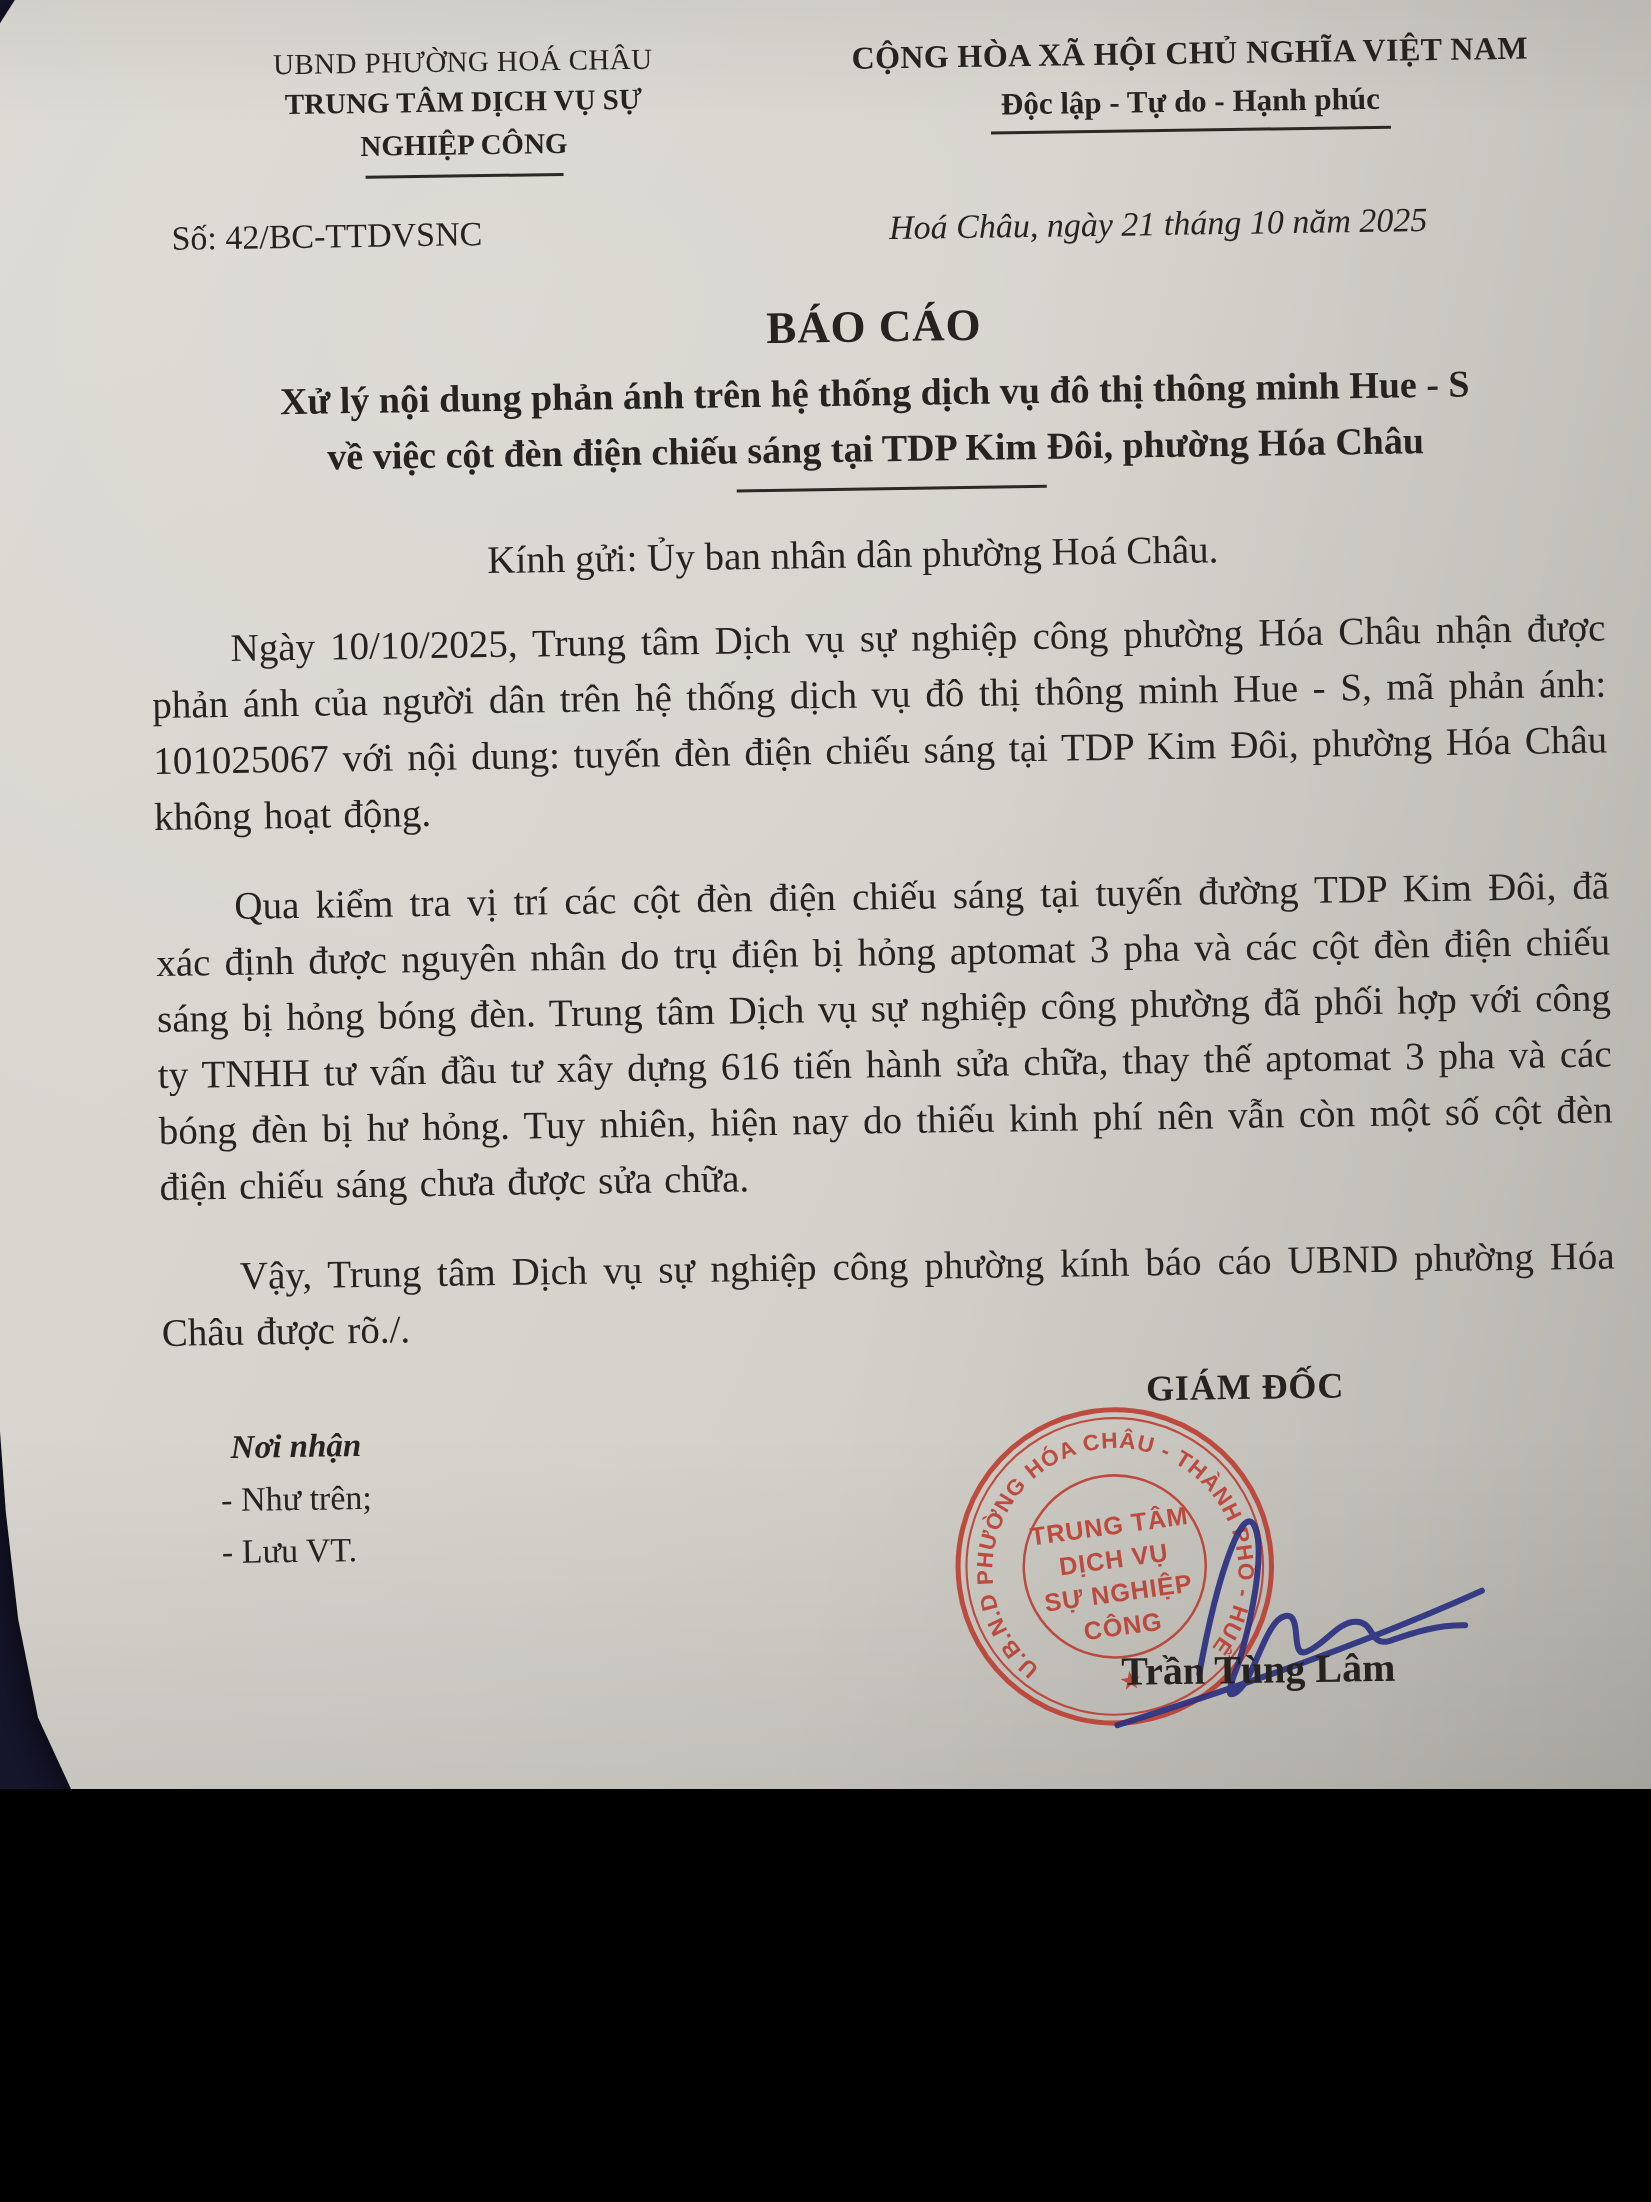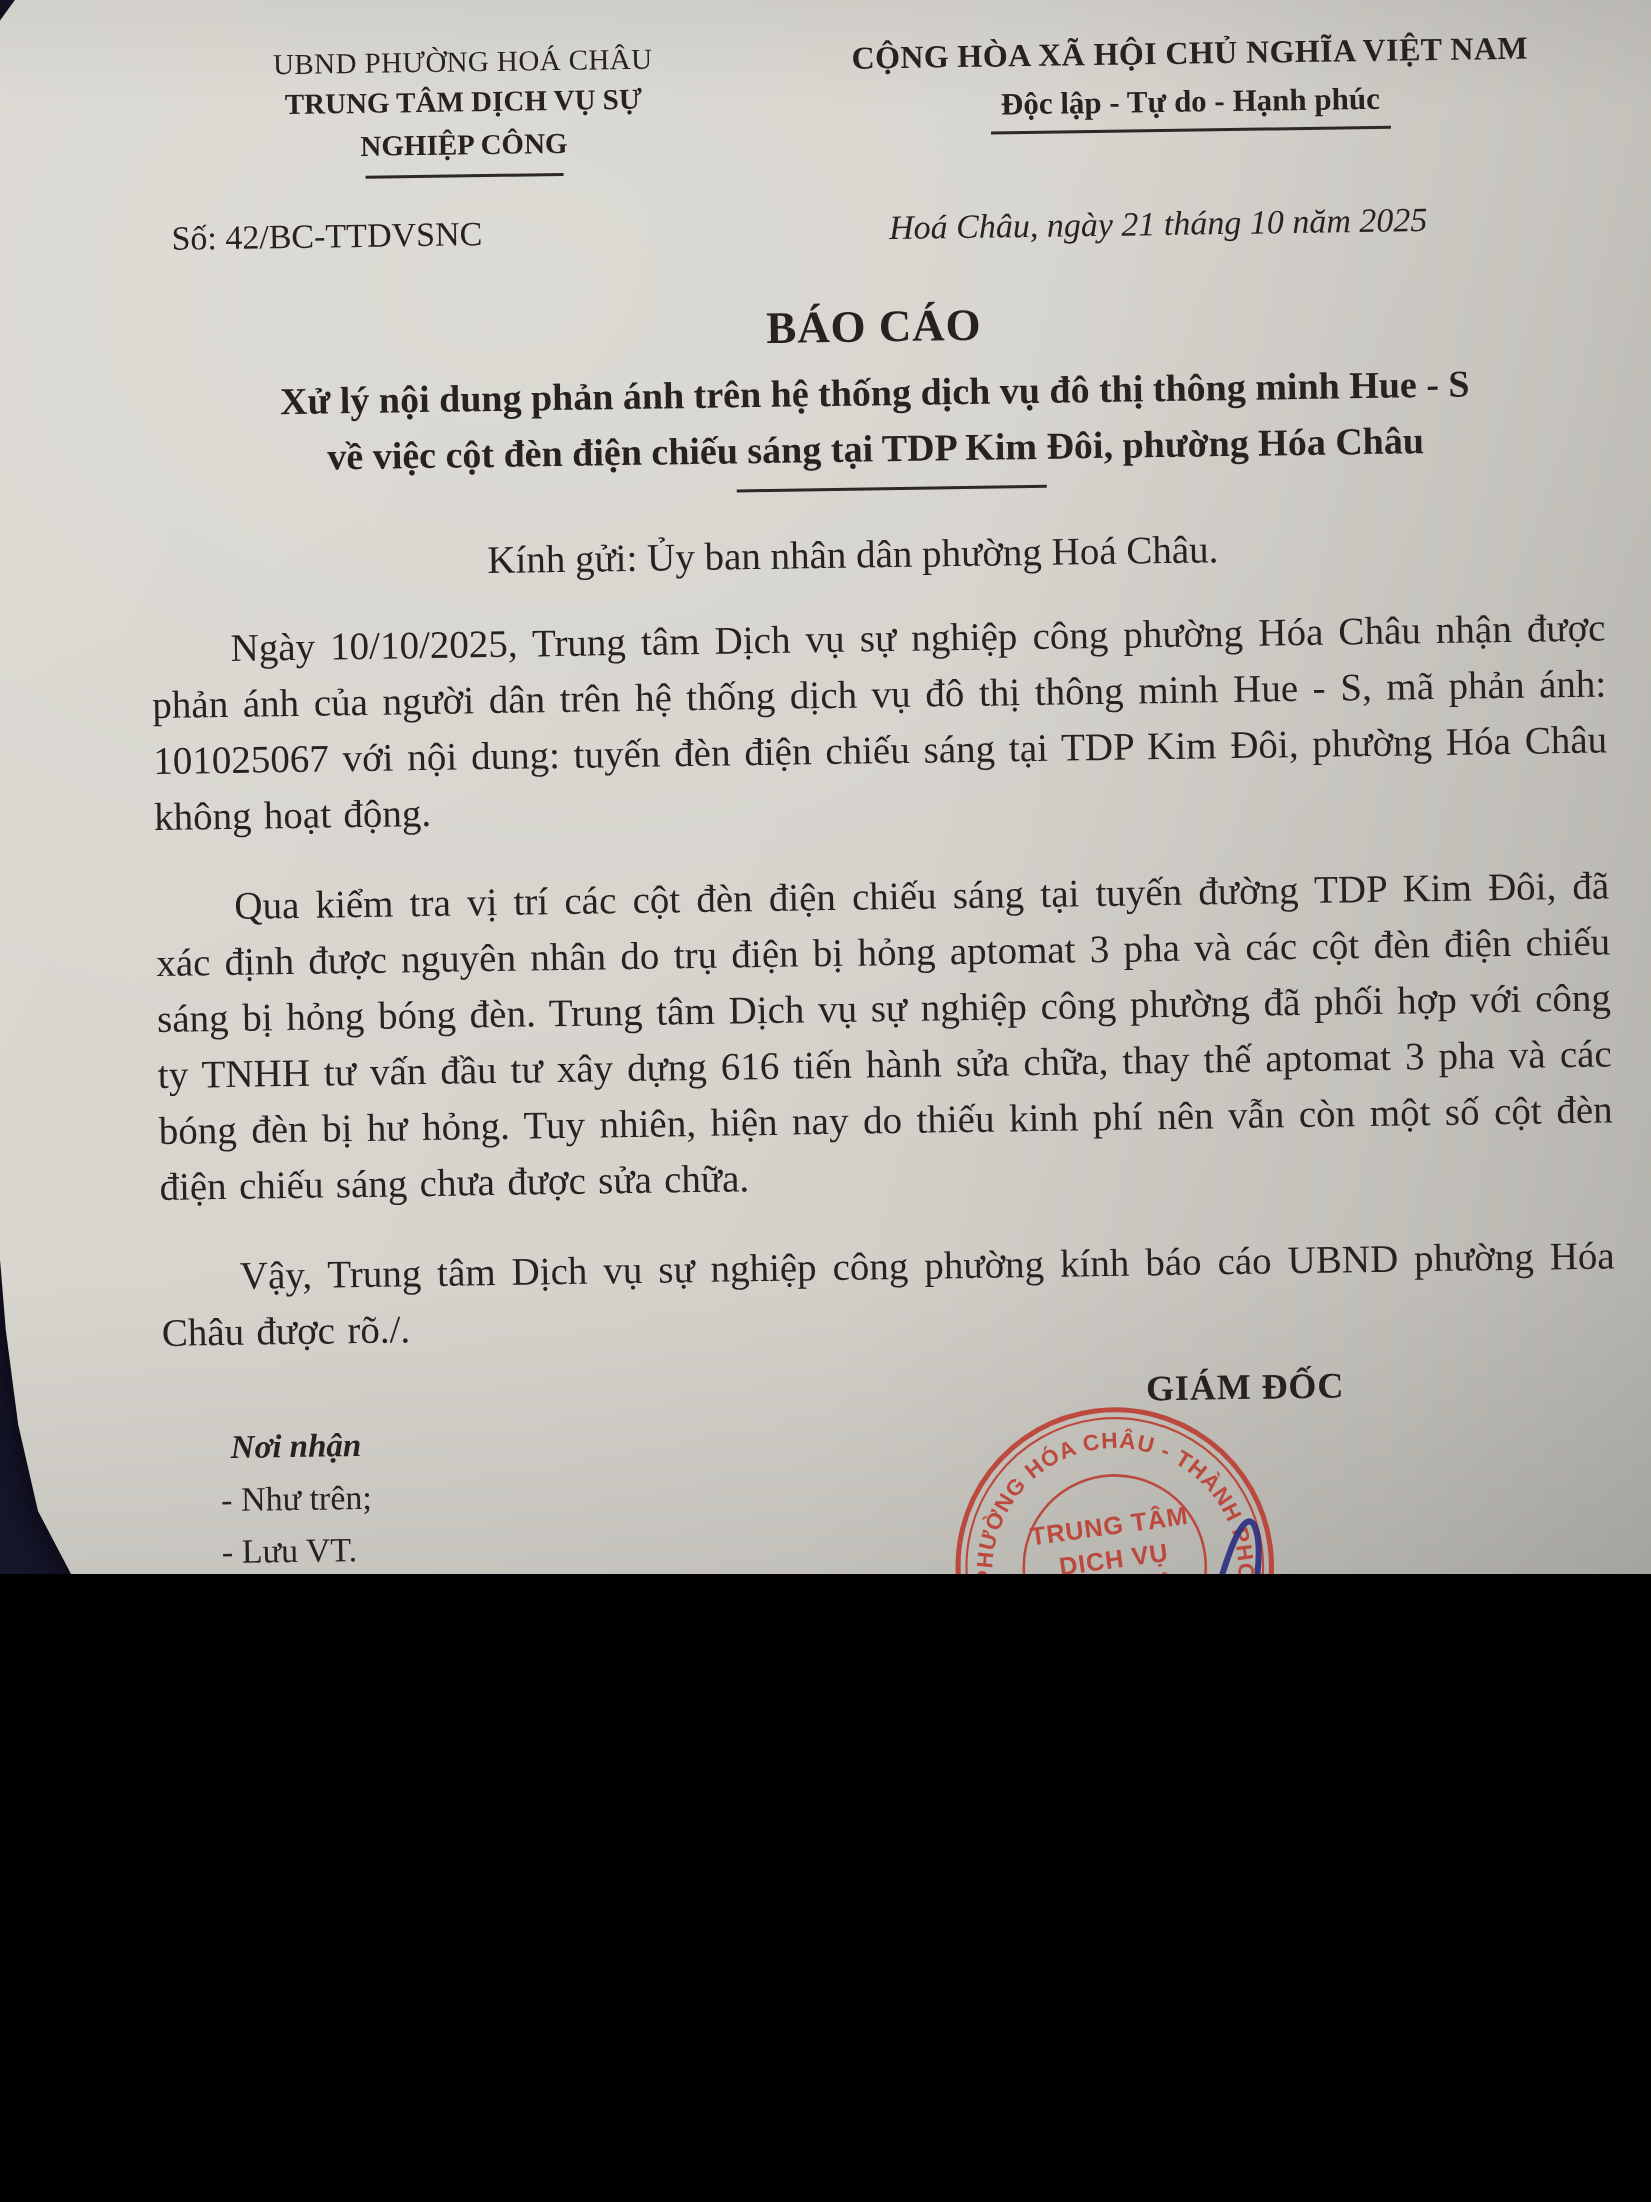--- a/index.html
+++ b/index.html
@@ -5,21 +5,21 @@
   :root{
     --backdrop:#15152b;
     --paper:#d5d3cc;
     --ink-text:#262220;
     --stamp-red:#bb3a2e;
     --pen-blue:#2c3180;
   }
   *{box-sizing:border-box;margin:0;padding:0;}
   body{margin:0;background:#000;}
   .photo{
-    position:relative;width:1652px;height:1574px;overflow:hidden;
+    position:relative;width:1652px;height:1789px;overflow:hidden;
     background:var(--backdrop);
     font-family:"Liberation Serif","DejaVu Serif",serif;
     color:var(--ink-text);
   }
   .paper-wrap{position:absolute;inset:0;filter:drop-shadow(-5.2px 5.2px 12px rgba(0,0,0,.55));}
   .paper{
     position:absolute;inset:0;
     background:
       radial-gradient(120% 90% at 30% 18%, rgba(255,255,255,.10), rgba(0,0,0,0) 60%),
       linear-gradient(100deg, rgba(0,0,0,0) 55%, rgba(0,0,0,.06) 85%, rgba(0,0,0,.11) 100%),

